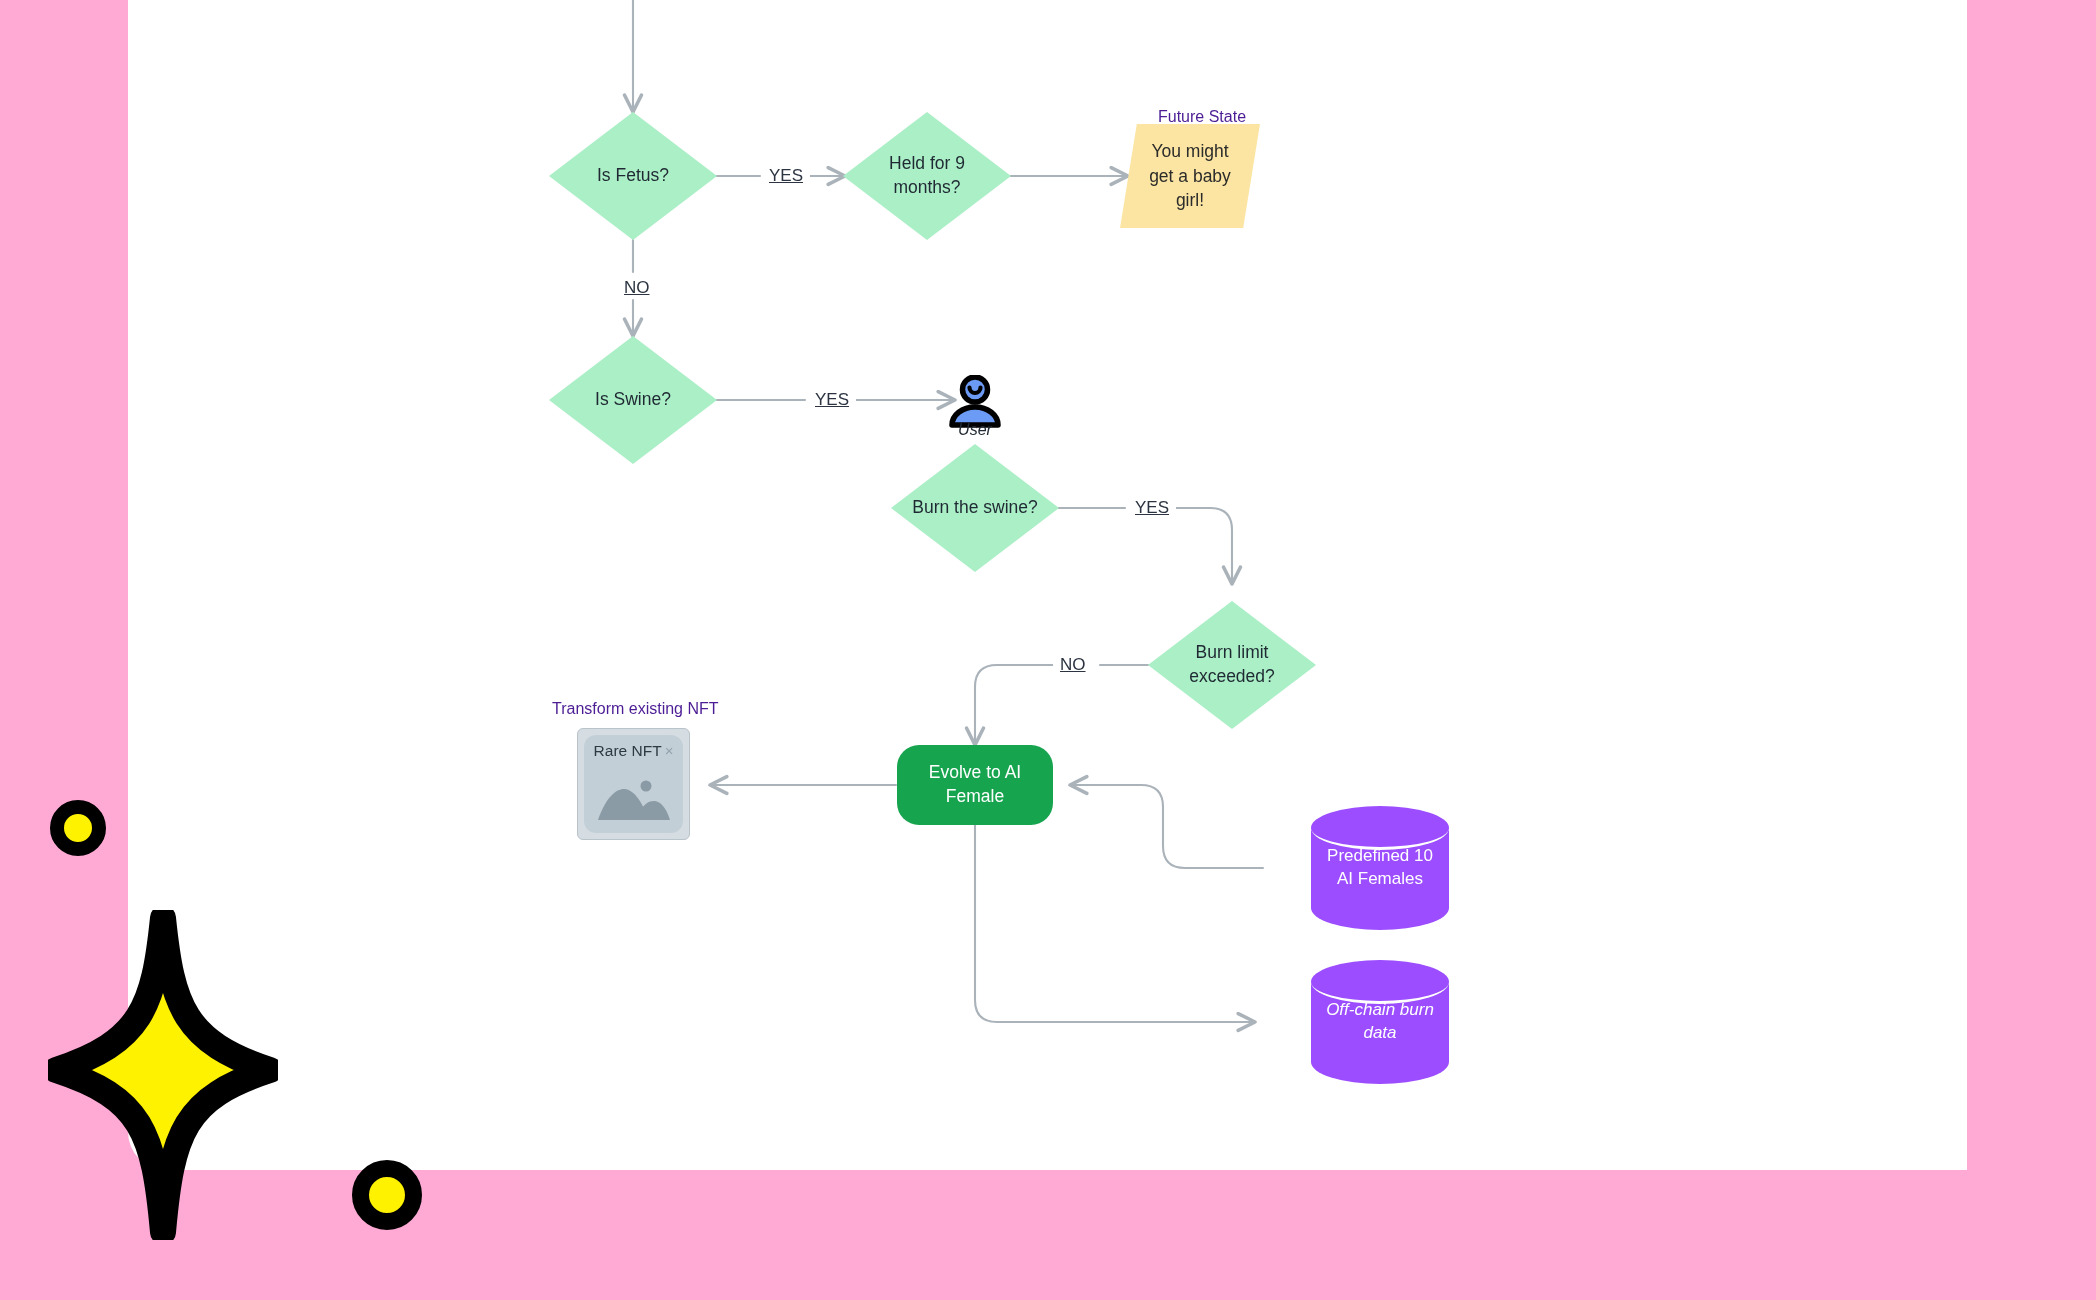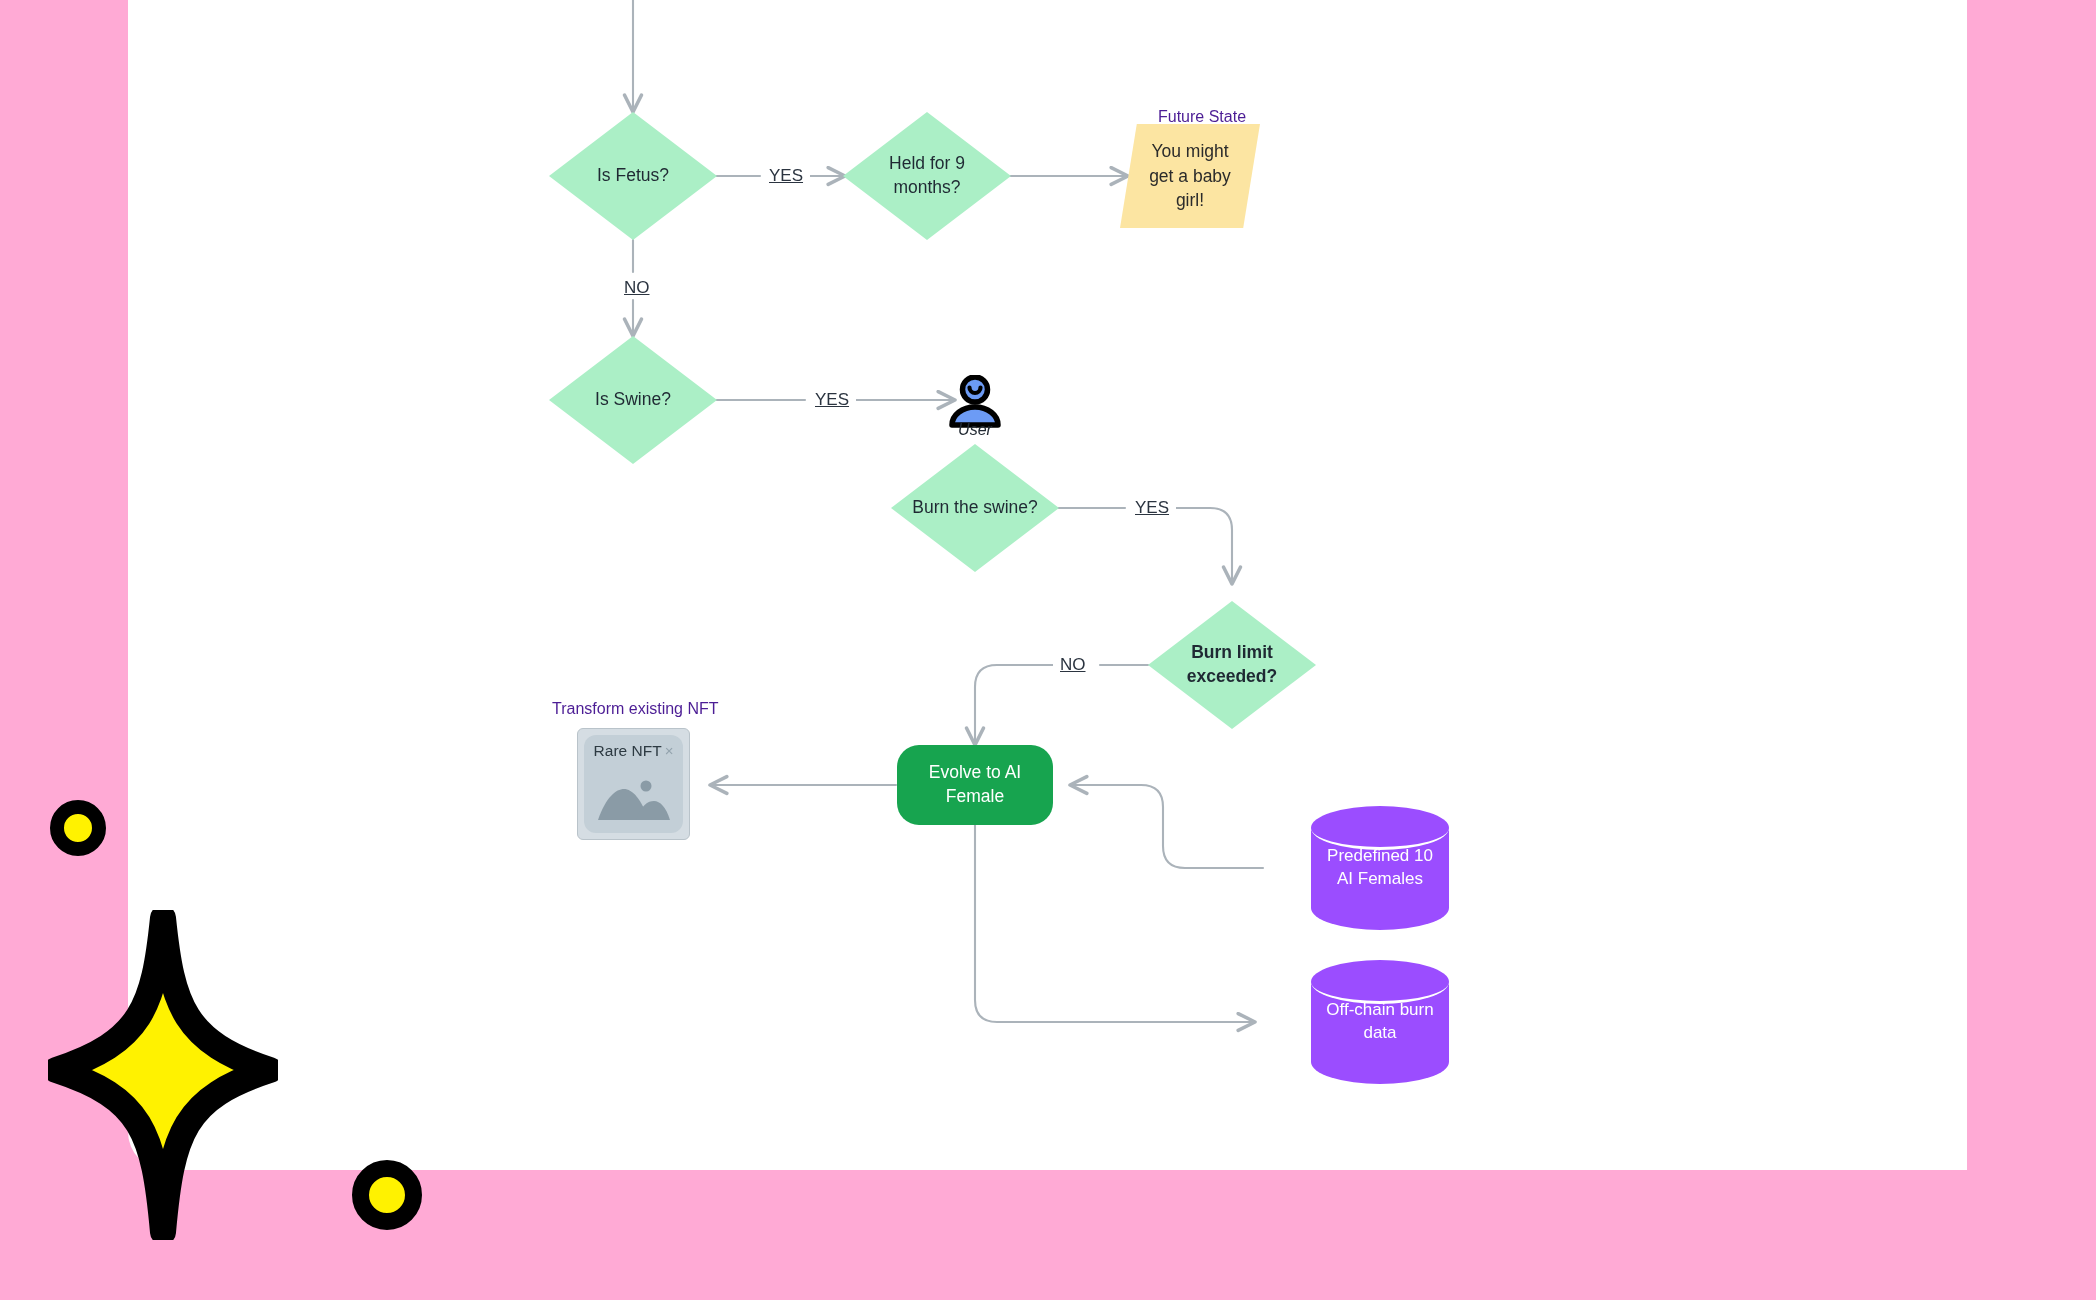--- a/index.html
+++ b/index.html
@@ -295,21 +295,21 @@
       <path d="M29.5,12.5 a5.5,5.5 0 0 0 11,0" fill="none" stroke="#000000" stroke-width="4.2" stroke-linecap="round"></path>
       <path d="M12,50 a23,18 0 0 1 46,0 Z" fill="#6C9BF5" stroke="#000000" stroke-width="5.5" stroke-linejoin="round"></path>
     </svg>
     <div class="actor-caption">User</div>
   </div>
 
   <div class="node diamond" style="left:891px; top:444px; width:168px; height:128px;">
     <div class="txt">Burn the swine?</div>
   </div>
 
-  <div class="node diamond" style="left:1148px; top:601px; width:168px; height:128px;font-weight:bold;">
+  <div class="node diamond" style="left:1148px; top:601px; width:168px; height:128px;">
     <div class="txt">Burn limit exceeded?</div>
   </div>
 
   <div class="node proc-box" style="left:897px; top:745px; width:156px; height:80px;border-radius:22px;">
     <div class="txt" style="max-width:110px;">Evolve to AI Female</div>
   </div>
 
   <div class="node-caption" style="left:552px; top:700px;">Transform existing NFT</div>
   <div class="nft-card" style="left:577px; top:728px; width:113px; height:112px;">
     <div class="nft-inner">
@@ -326,21 +326,21 @@
 
   <div class="cylinder" style="left:1263px; top:806px; width:138px; height:124px;">
     <div class="cyl-bottom"></div>
     <div class="cyl-body"></div>
     <div class="cyl-top"></div>
     <div class="cyl-label">
       <span>Predefined 10 AI Females</span>
     </div>
   </div>
 
-  <div class="cylinder" style="left:1263px; top:960px; width:138px; height:124px;">
+  <div class="cylinder" style="left:1263px; top:960px; width:138px; height:124px;font-style:italic;">
     <div class="cyl-bottom"></div>
     <div class="cyl-body"></div>
     <div class="cyl-top"></div>
     <div class="cyl-label">
       <span>Off-chain burn data</span>
     </div>
   </div>
 
   <div class="dot-deco dot-a"></div>
   <div class="dot-deco dot-b"></div>

